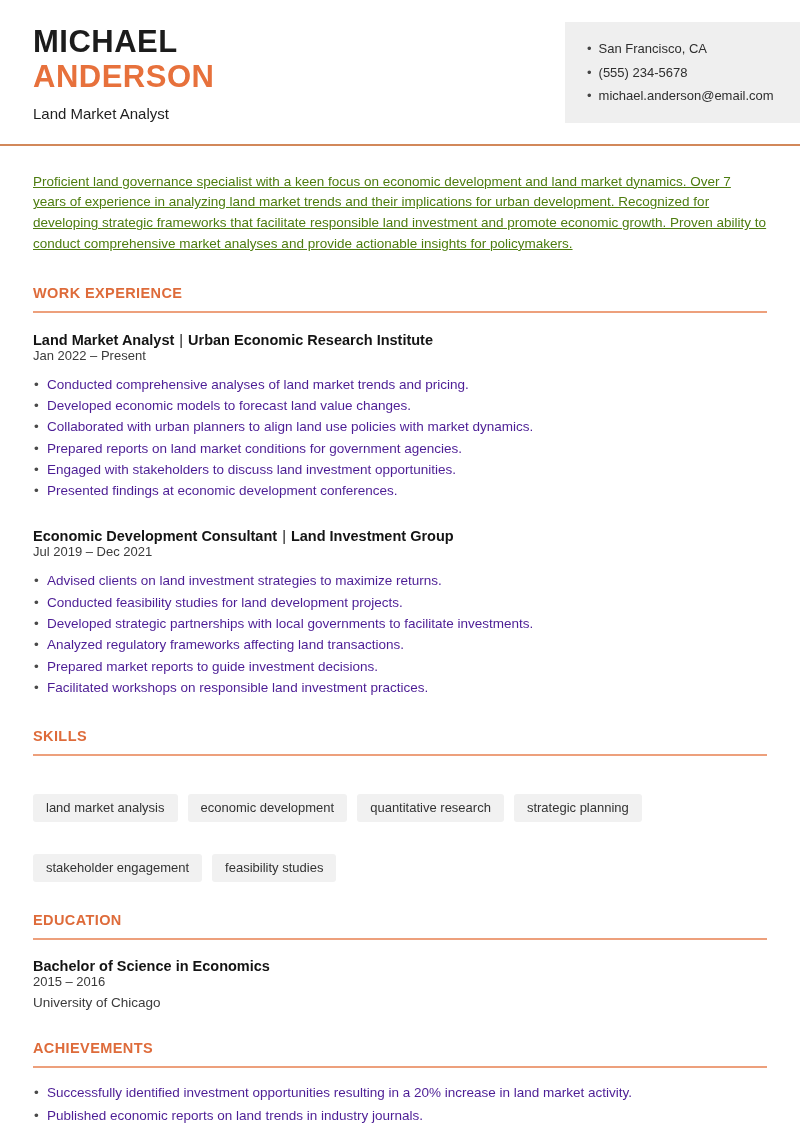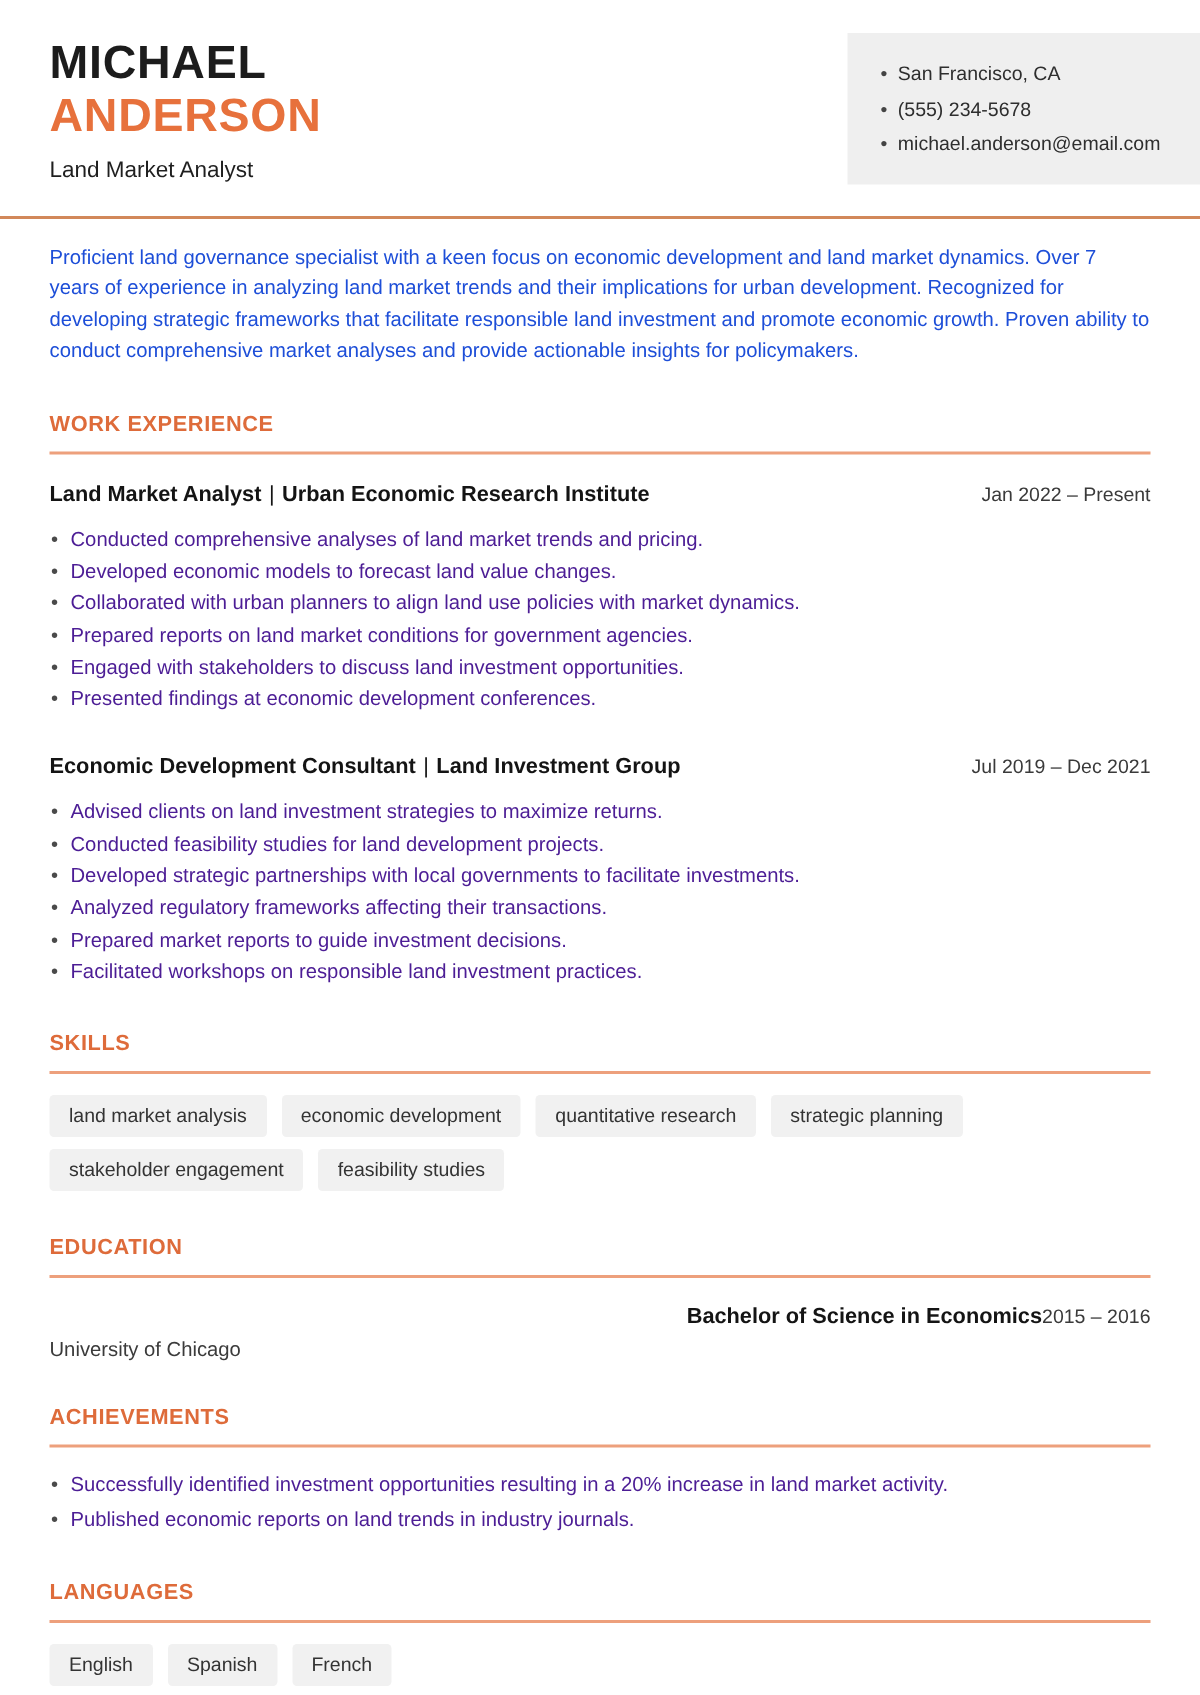--- a/index.html
+++ b/index.html
@@ -58,24 +58,25 @@
 
   .top-rule {
     height: 2px;
     background: #d2885a;
     margin-top: 21px;
   }
 
   
   .content { padding: 0 33px; }
   .summary {
-    margin-top: 16px;
+    margin-top: 26px;
     font-size: 13.5px;
     line-height: 20.8px;
-    color: #1d4ed8;
+    color: #4d7c0f;
+    text-decoration: underline;
   }
 
   .sec-h {
     margin-top: 30px;
     font-size: 14.5px;
     font-weight: 700;
     letter-spacing: 0.4px;
     color: #de6b3a;
   }
   .sec-rule {
@@ -84,20 +85,21 @@
     margin-top: 10px;
   }
 
   
   .job { margin-top: 19px; }
   .job + .job { margin-top: 27px; }
   .job-head, .edu-head {
     display: flex;
     justify-content: space-between;
     align-items: baseline;
+    flex-direction: column;
   }
   .job-title-line {
     font-size: 14.5px;
     font-weight: 700;
     color: #141414;
   }
   .pipe { font-weight: 400; padding: 0 5px; color: #141414; }
   .job-dates {
     font-size: 13px;
     font-weight: 400;
@@ -126,20 +128,21 @@
     flex-wrap: wrap;
     gap: 8px 10px;
   }
   .tag {
     background: #f1f1f1;
     color: #333333;
     font-size: 13px;
     padding: 6px 13px 7px;
     border-radius: 3px;
     white-space: nowrap;
+    margin-top: 24px;
   }
 
   
   .edu-head { margin-top: 18px; justify-content: flex-end; }
   .edu-degree {
     font-size: 14.5px;
     font-weight: 700;
     color: #141414;
   }
   .edu-school {
@@ -212,21 +215,21 @@
               <span class="job-dates">Jul 2019 – Dec 2021</span>
             </div>
             <ul class="bullets">
 
                 <li class="bullet">Advised clients on land investment strategies to maximize returns.</li>
 
                 <li class="bullet">Conducted feasibility studies for land development projects.</li>
 
                 <li class="bullet">Developed strategic partnerships with local governments to facilitate investments.</li>
 
-                <li class="bullet">Analyzed regulatory frameworks affecting their transactions.</li>
+                <li class="bullet">Analyzed regulatory frameworks affecting land transactions.</li>
 
                 <li class="bullet">Prepared market reports to guide investment decisions.</li>
 
                 <li class="bullet">Facilitated workshops on responsible land investment practices.</li>
               </ul>
           </article>
         </div>
     </section>
 
     <section>

